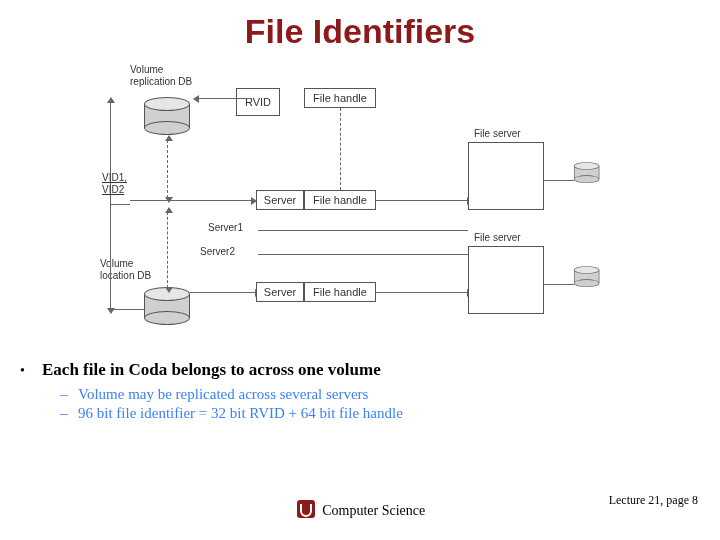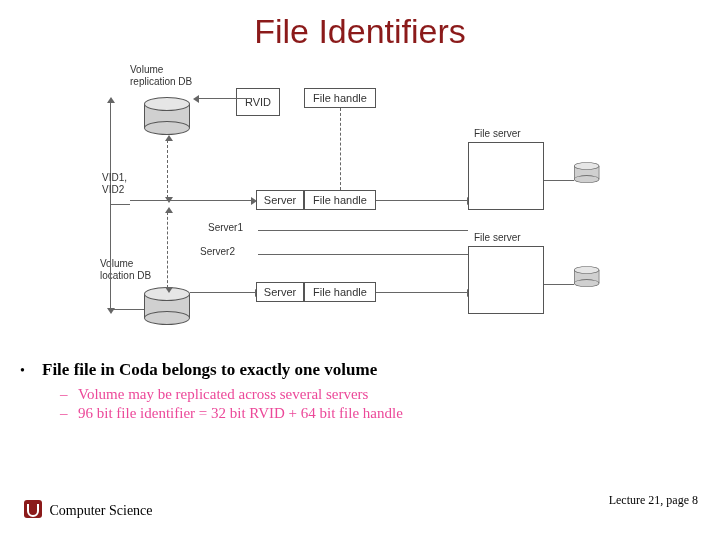--- a/index.html
+++ b/index.html
@@ -9,21 +9,21 @@
     background: #fff;
     font-family: "Times New Roman", Times, serif;
     position: relative;
     overflow: hidden;
   }
   .title {
     text-align: center;
     color: #8b1a1a;
     font-family: Arial, Helvetica, sans-serif;
     font-size: 34px;
-    font-weight: 400;
+    font-weight: 700;
     margin-top: 12px;
   }
   .diagram {
     position: absolute;
     top: 62px;
     left: 100px;
     width: 540px;
     height: 270px;
   }
   .dlabel {
@@ -142,38 +142,39 @@
     content: "•";
     display: inline-block;
     width: 22px;
     font-weight: normal;
     color: #000;
     font-size: 14px;
   }
   .bullets .l2 {
     font-family: "Times New Roman", serif;
     font-size: 15px;
-    color: #ec4899;
+    color: #3b82f6;
     margin-left: 40px;
     margin-bottom: 2px;
   }
   .bullets .l2::before {
     content: "–";
     display: inline-block;
     width: 18px;
   }
   
   .footer {
     position: absolute;
     bottom: 16px;
     left: 22px;
     right: 22px;
     font-family: "Times New Roman", serif;
     font-size: 14px;
     color: #000;
+    text-align: center;
   }
   .footer .logo {
     display: inline-block;
     vertical-align: middle;
   }
   .footer .dept {
     display: inline-block;
     vertical-align: middle;
     margin-left: 2px;
   }
@@ -212,21 +213,21 @@
   <div class="hline" style="top:142px; left:10px; width:20px;"></div>
 
   <div class="rectbox" style="top:26px; left:136px; width:44px; height:28px;">RVID</div>
 
   <div class="hline arrow-l" style="top:36px; left:98px; width:54px;"></div>
 
   <div class="rectbox" style="top:26px; left:204px; width:72px; height:20px;">File handle</div>
 
   <div class="dashed-v" style="top:46px; left:240px; height:82px;"></div>
 
-  <div class="dlabel" style="top:110px; left:2px; white-space:pre;">VID1,
+  <div class="dlabel" style="top:110px; left:2px; white-space:pre;text-decoration:underline;">VID1,
 VID2</div>
 
   <div class="hline arrow-r" style="top:138px; left:30px; width:122px;"></div>
 
   <div class="rectbox" style="top:128px; left:156px; width:48px; height:20px;">Server</div>
 
   <div class="rectbox" style="top:128px; left:204px; width:72px; height:20px;">File handle</div>
 
   <div class="hline arrow-r" style="top:138px; left:276px; width:92px;"></div>
 
@@ -268,21 +269,21 @@
   <div class="hline" style="top:222px; left:444px; width:30px;"></div>
   <div class="cylinder" style="top:208px; left:474px; transform:scale(0.55); transform-origin: top left;">
     <div class="cyl-top"></div>
       <div class="cyl-body"></div>
       <div class="cyl-bottom"></div>
   </div>
 
 </div>
 
 <div class="bullets">
-  <div class="l1">File file in Coda belongs to exactly one volume</div>
+  <div class="l1">Each file in Coda belongs to across one volume</div>
   <div class="l2">Volume may be replicated across several servers</div>
   <div class="l2">96 bit file identifier =  32 bit RVID + 64 bit file handle</div>
 </div>
 
 <div class="footer">
   <span class="logo">
     <svg width="22" height="22" viewBox="0 0 22 22">
       <rect x="2" y="2" width="18" height="18" rx="3" fill="#8b1a1a"></rect>
       <path d="M6 6v7a5 5 0 0 0 10 0V6" stroke="#fff" stroke-width="2" fill="none"></path>
     </svg>

